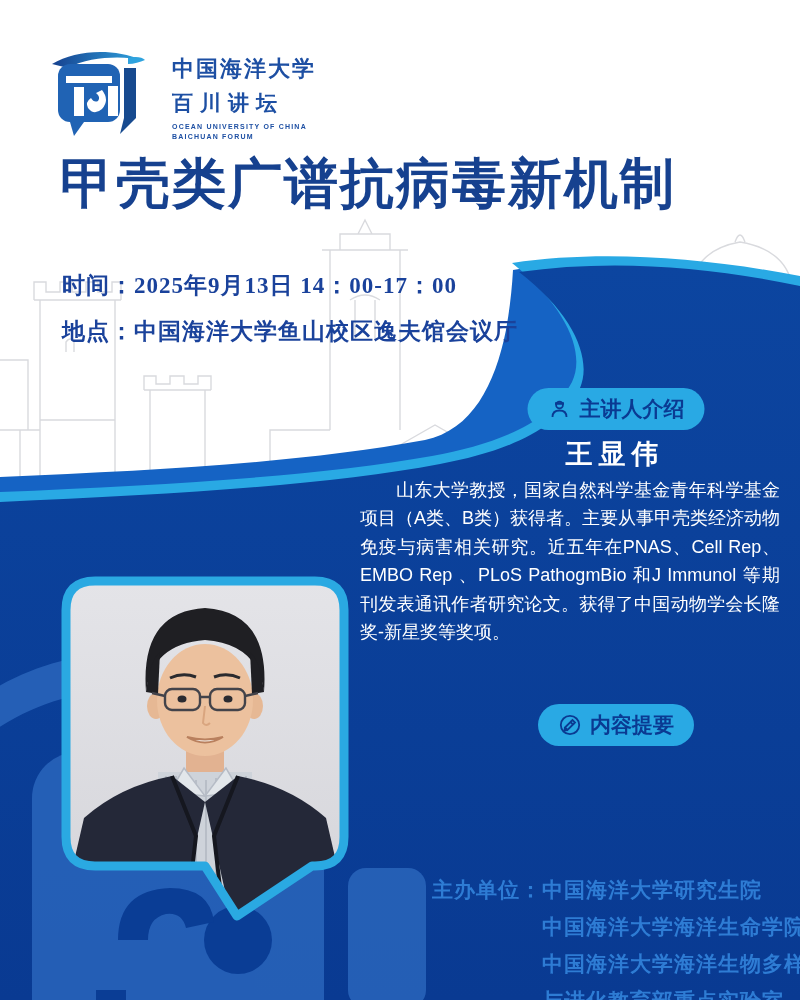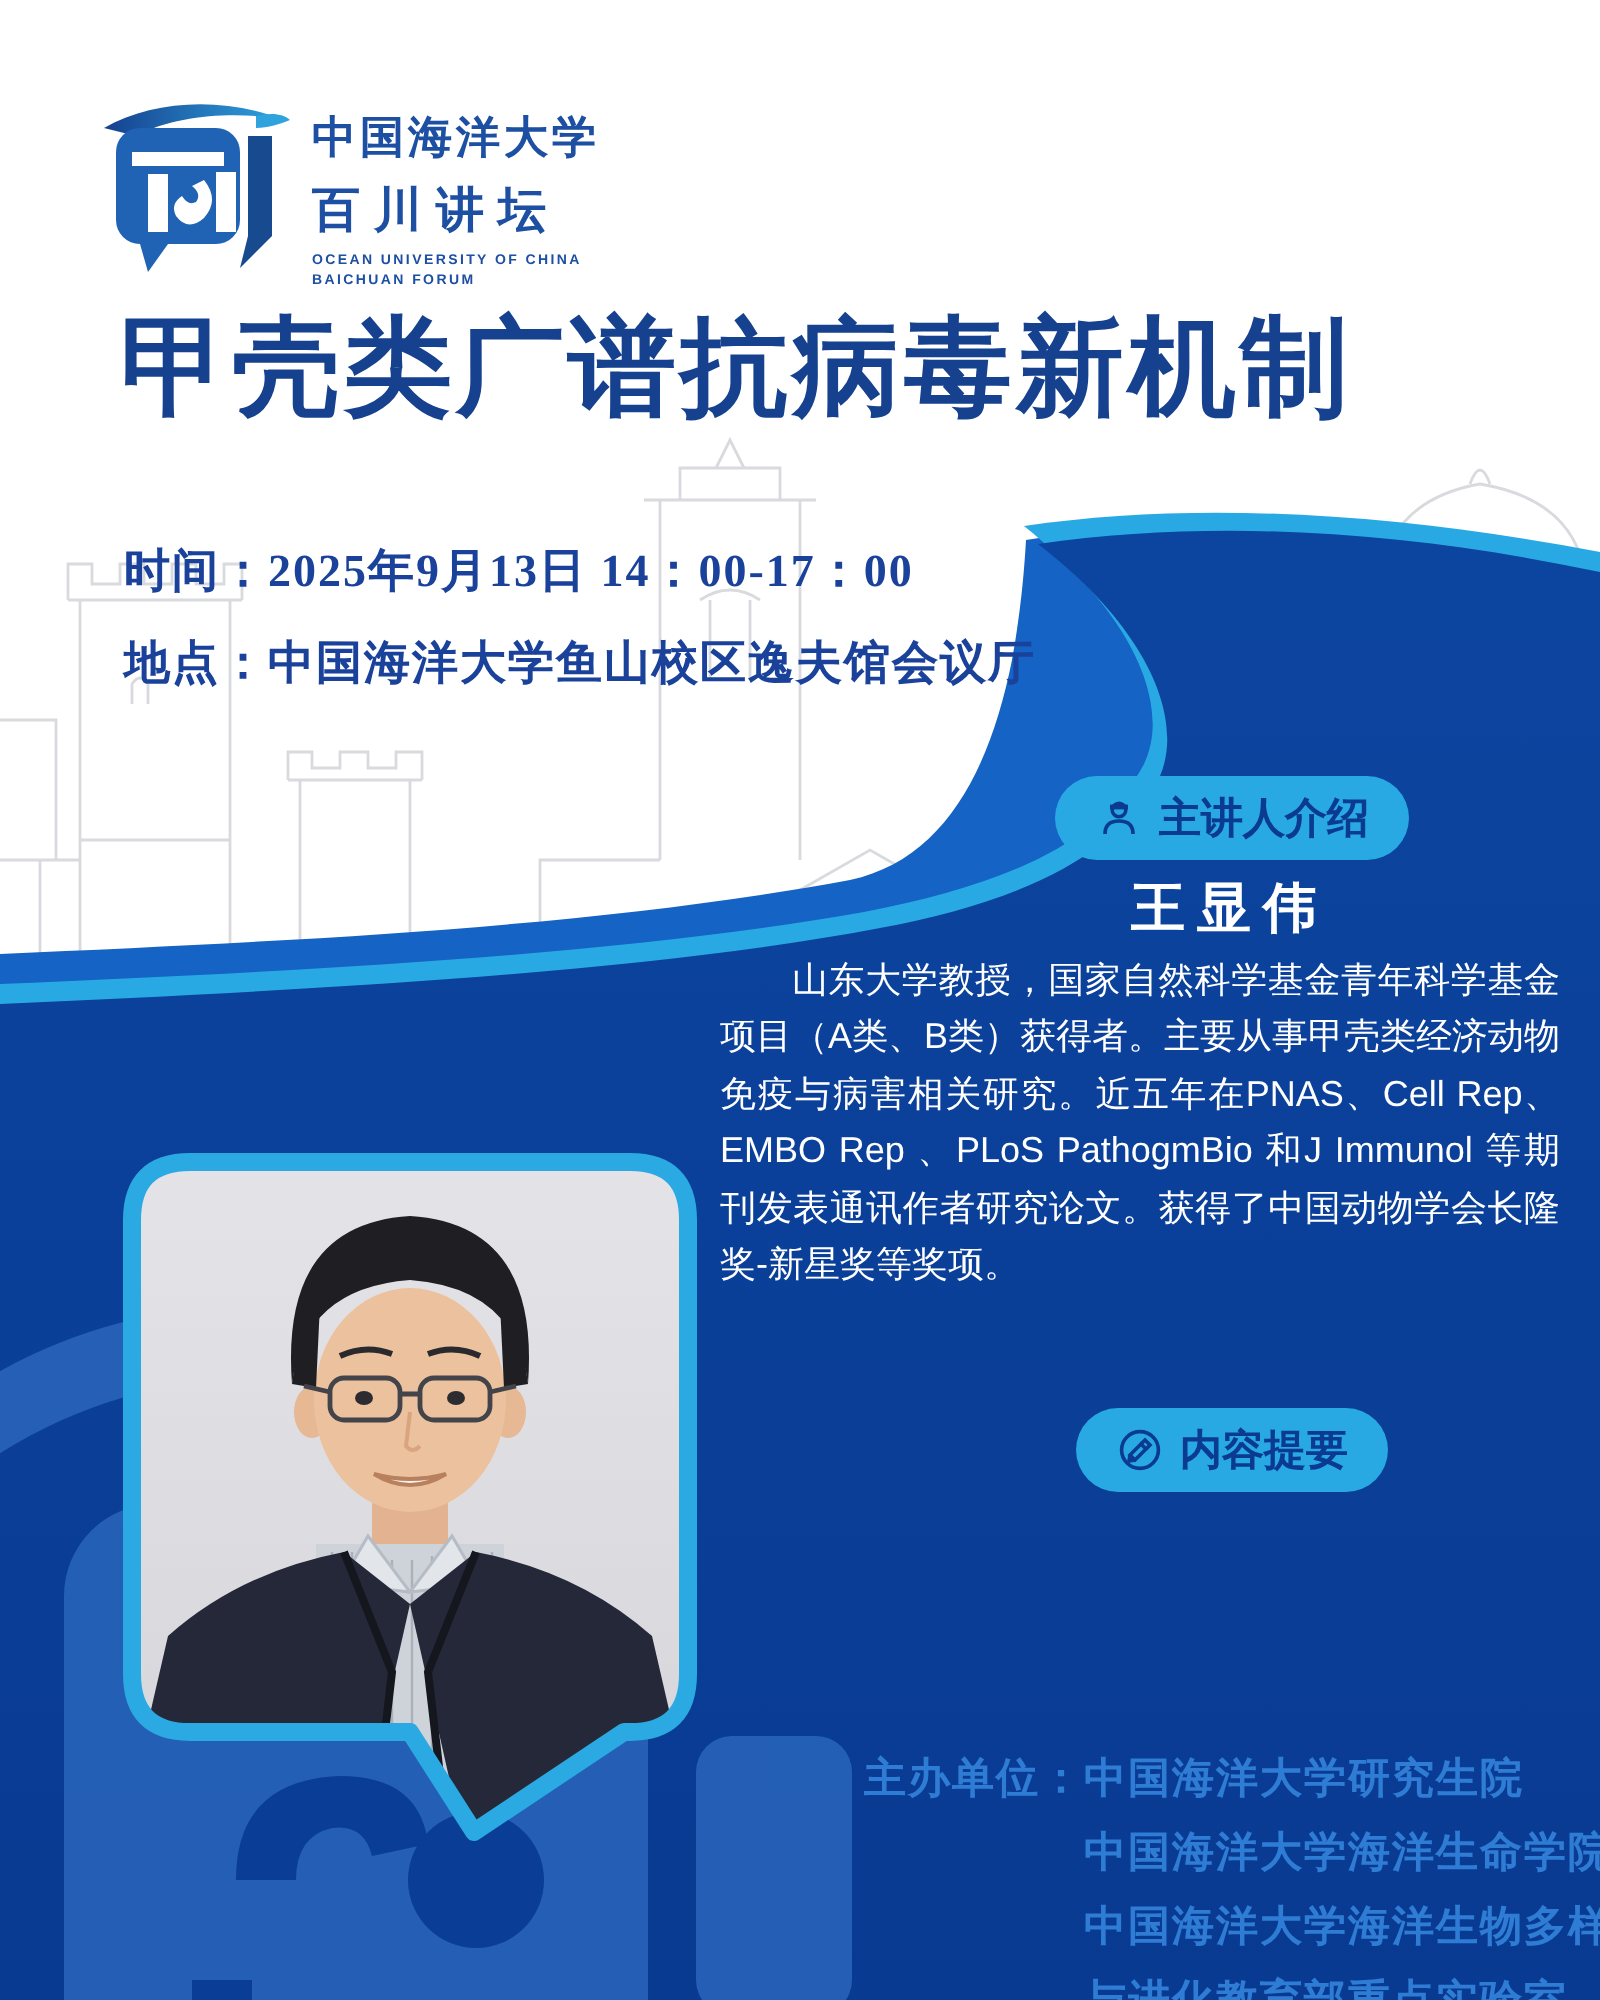--- a/index.html
+++ b/index.html
@@ -6,23 +6,23 @@
   .poster {
     position:relative; width:800px; height:1000px; overflow:hidden;
     background:#ffffff;
     font-family:"Liberation Sans","DejaVu Sans",sans-serif;
   }
   .bg-svg, .photo-svg { position:absolute; left:0; top:0; width:800px; height:1000px; }
 
   
   .logo { position:absolute; left:50px; top:42px; display:flex; align-items:flex-start; }
   .logo-mark { width:96px; height:98px; }
-  .logo-text { margin-left:10px; padding-top:12px; color:#1d4fa3; }
+  .logo-text { margin-left:26px; padding-top:12px; color:#1d4fa3; }
   .logo-org-cn   { font-size:22px; font-weight:bold; letter-spacing:2px; }
-  .logo-forum-cn { font-size:24px; font-weight:bold; letter-spacing:7px; margin-top:5px; }
+  .logo-forum-cn { font-size:21px; font-weight:bold; letter-spacing:7px; margin-top:5px; }
   .logo-org-en   { font-size:7px;  font-weight:bold; letter-spacing:1.2px; margin-top:6px; }
   .logo-forum-en { font-size:7px;  font-weight:bold; letter-spacing:1.2px; margin-top:3px; }
 
   .title {
     position:absolute; left:0; top:148px; width:736px; text-align:center;
     font-size:54px; font-weight:bold; color:#16418f; letter-spacing:2px;
   }
   .info-line {
     position:absolute; left:62px; font-size:23px; font-weight:bold; color:#1a429b;
     letter-spacing:1px;

